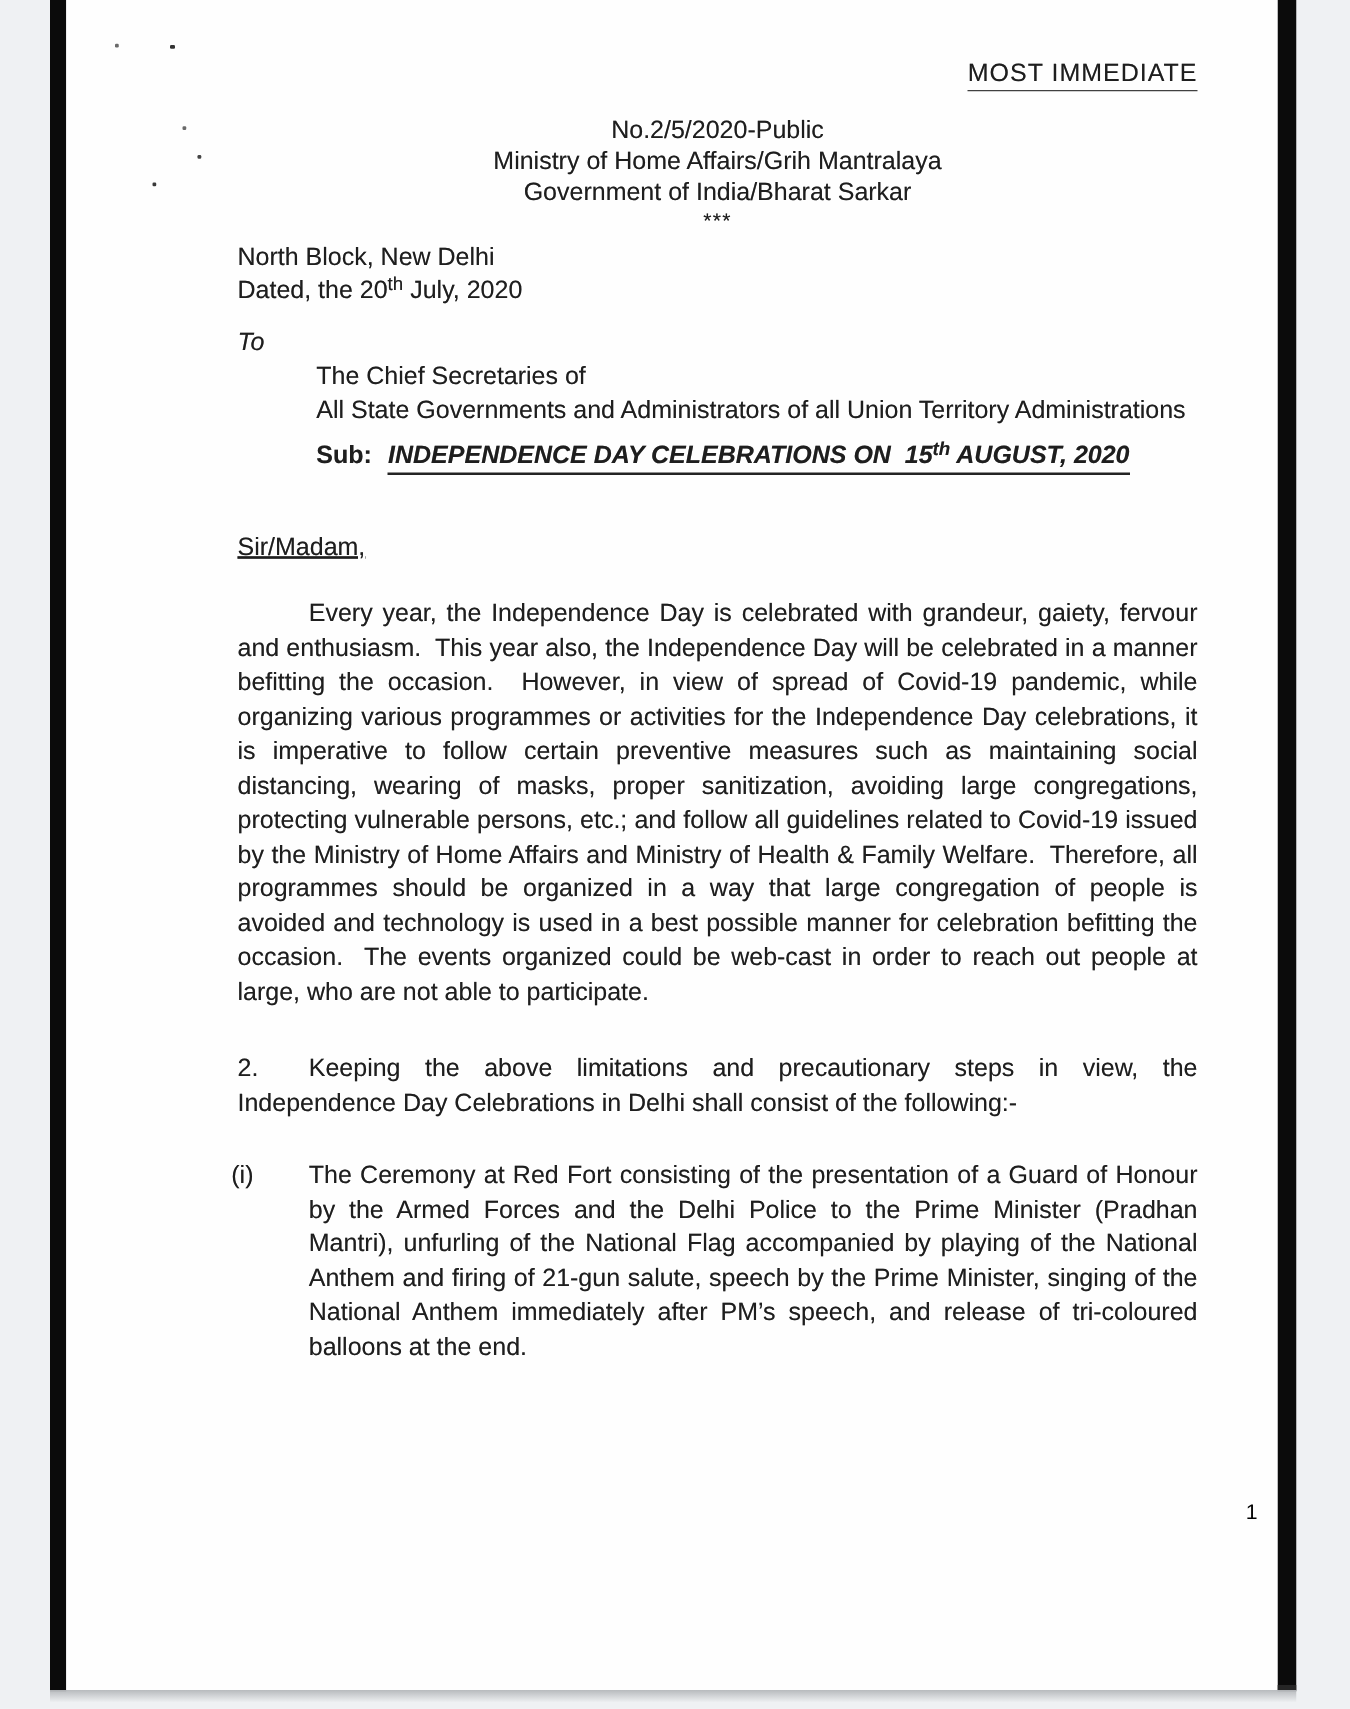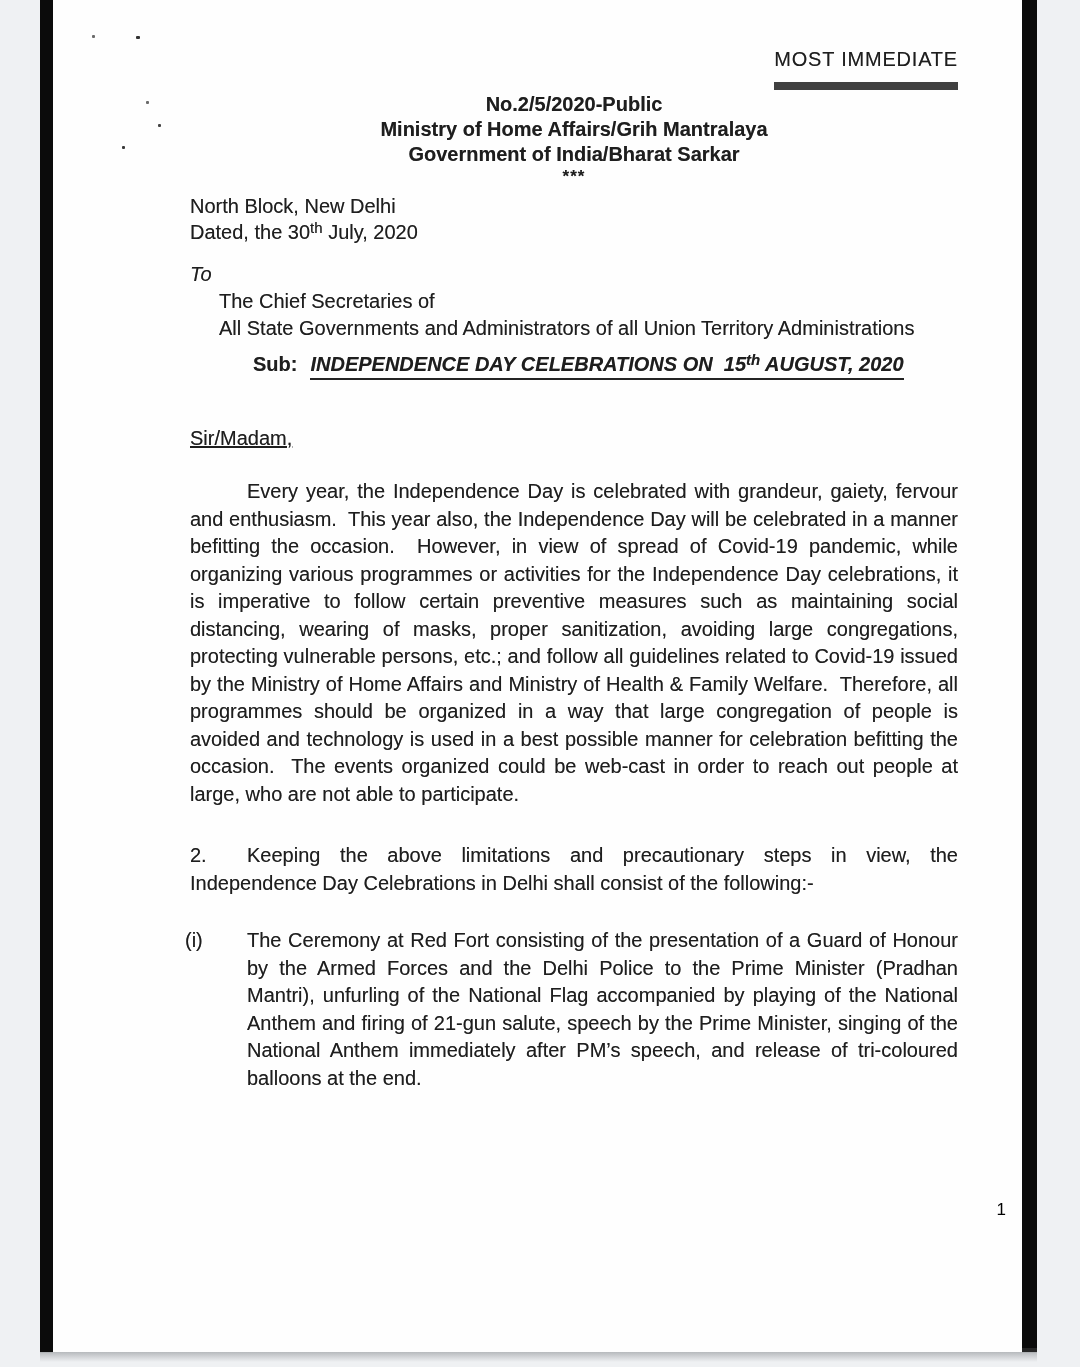--- a/index.html
+++ b/index.html
@@ -26,29 +26,29 @@
     box-sizing: border-box;
     padding: 0 64px 0 137px;
     color: #1e1e1e;
     font-size: 20px;
     text-shadow: 0 0 0.5px rgba(40,40,40,0.55);
   }
 
   .speck { position: absolute; background: #6a6a6a; border-radius: 1px; }
 
   .most-immediate { margin-top: 48px; text-align: right; letter-spacing: 0.8px; line-height: 22px; }
-  .most-immediate span { border-bottom: 8px solid #404040; padding-bottom: 12px; }
+  .most-immediate span { border-bottom: 1px solid #404040; padding-bottom: 2px; }
 
-  .center-head { margin-top: 22px; text-align: center; line-height: 25px; font-weight: bold; }
+  .center-head { margin-top: 22px; text-align: center; line-height: 25px; }
   .center-head .stars { font-size: 17px; letter-spacing: 1px; line-height: 20px; }
 
   .place-date { margin-top: 6px; text-align: left; line-height: 26px; }
 
   .to-label { margin-top: 16px; line-height: 27px; font-style: italic; }
-  .address  { margin-left: 29px; line-height: 26.5px; text-align: justify; }
+  .address  { margin-left: 63px; line-height: 26.5px; text-align: justify; }
 
   .subject-line { margin-top: 8px; margin-left: 63px; line-height: 30px; font-weight: bold; }
   .subject-line .sub-label { margin-right: 13px; }
   .subject-line .subject-u { border-bottom: 2.5px solid #242424; padding-bottom: 3px; font-style: italic; }
 
   sup.sup { font-size: 15px; line-height: 0; vertical-align: 6px; }
 
   .salutation { margin-top: 46px; line-height: 27px; text-decoration: underline; }
 
   .para { line-height: 27.5px; text-align: justify; }
@@ -87,21 +87,21 @@
 
     <div class="center-head">
       <div>No.2/5/2020-Public</div>
       <div>Ministry of Home Affairs/Grih Mantralaya</div>
       <div>Government of India/Bharat Sarkar</div>
       <div class="stars">***</div>
     </div>
 
     <div class="place-date">
       <div>North Block, New Delhi</div>
-      <div><span>Dated, the 30</span><sup class="sup">th</sup><span> July, 2020</span></div>
+      <div><span>Dated, the 20</span><sup class="sup">th</sup><span> July, 2020</span></div>
     </div>
 
     <div class="to-label">To</div>
 
     <div class="address">
       <span>The Chief Secretaries of</span><br>
       <span>All State Governments and Administrators of all Union Territory Administrations</span>
     </div>
 
     <div class="subject-line">

